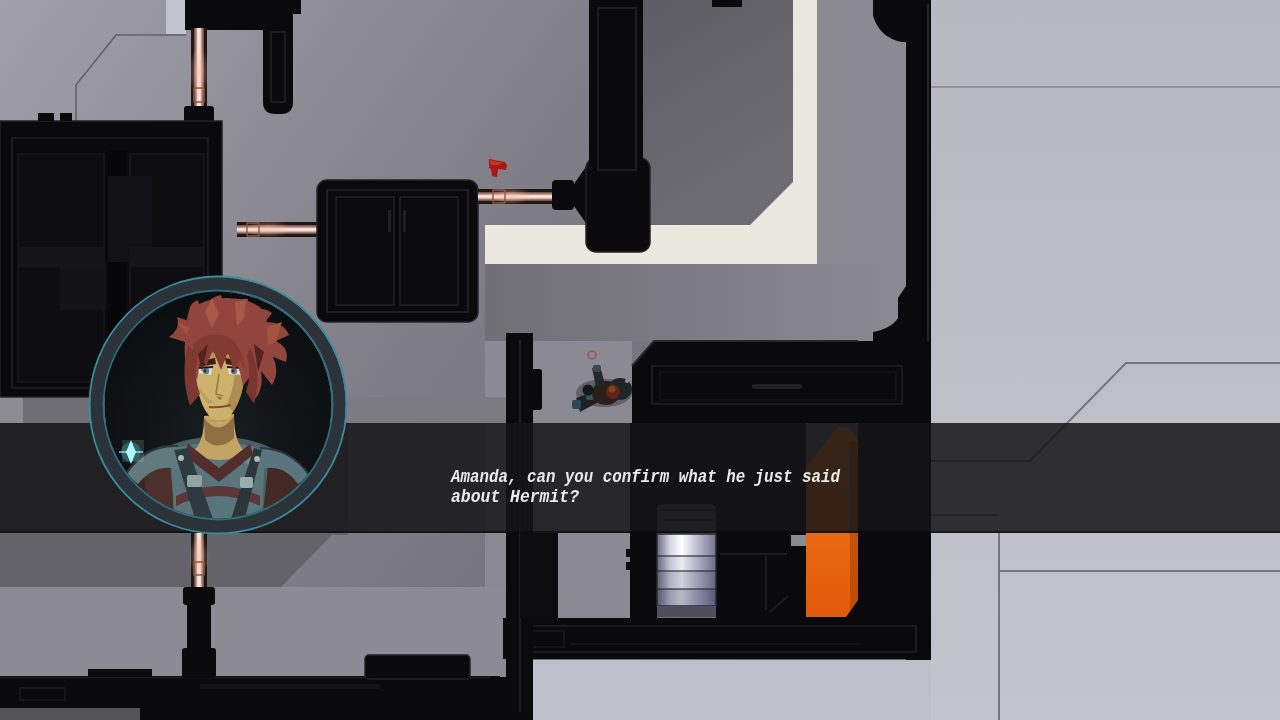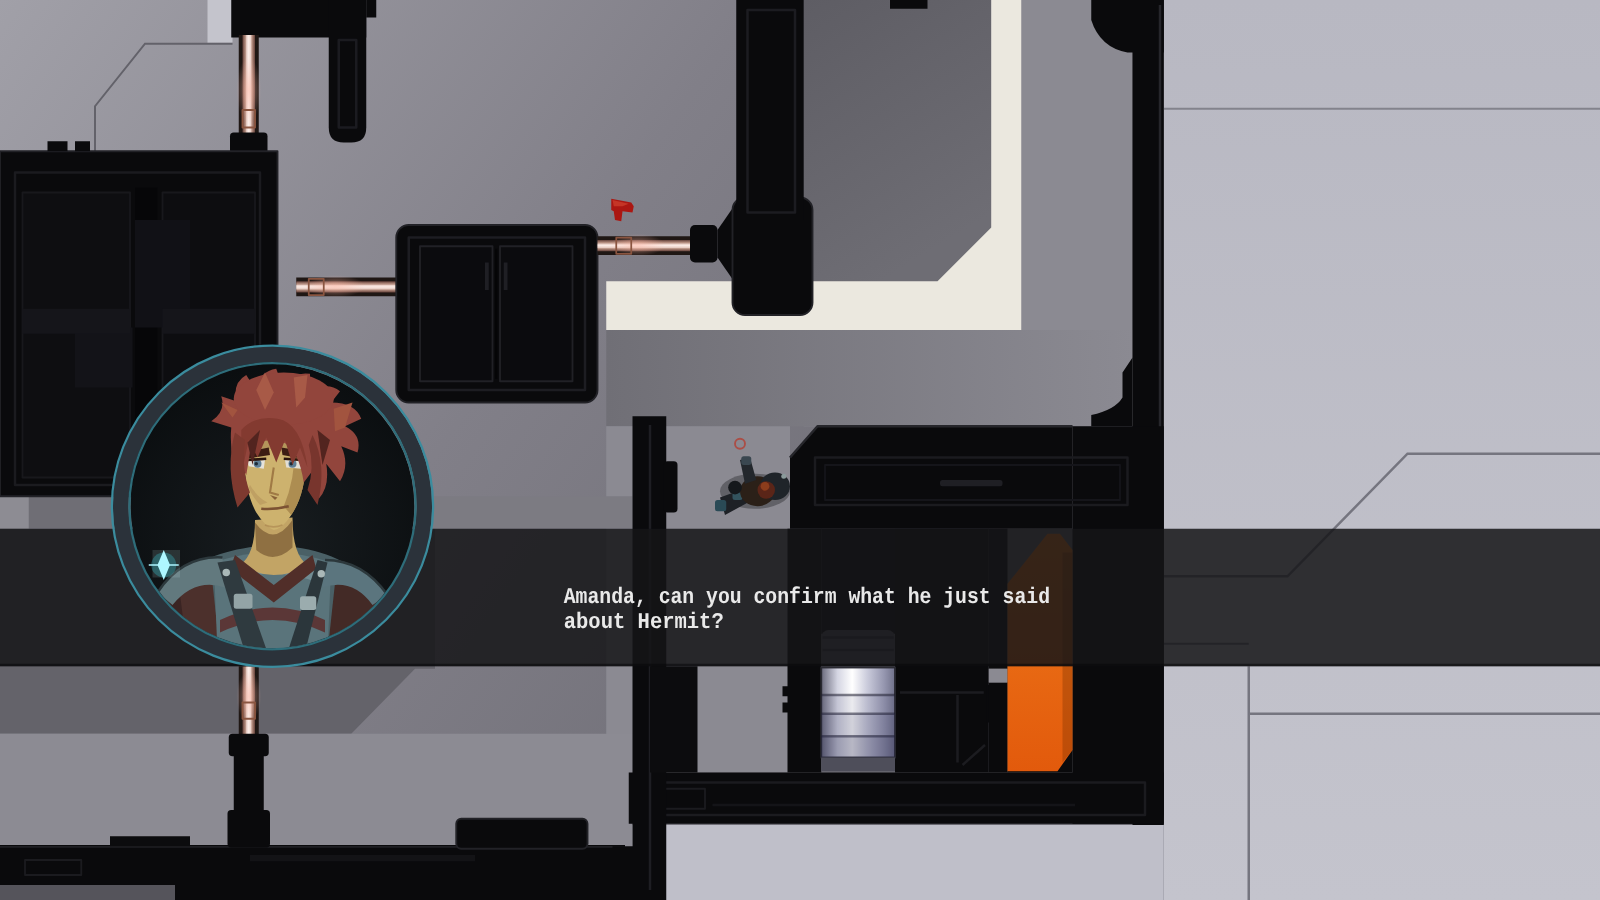--- a/index.html
+++ b/index.html
@@ -1,16 +1,16 @@
 <!DOCTYPE html>
 <html><head>
 <meta charset="utf-8">
 <style>
   html,body{margin:0;padding:0;background:#000;}
-  #stage{position:relative;width:1280px;height:720px;overflow:hidden;font-family:"Liberation Sans",sans-serif;}
+  #stage{position:relative;width:1280px;height:720px;overflow:hidden;font-family:"Liberation Sans",sans-serif;font-style:italic;}
   svg{display:block;}
 </style>
 </head>
 <body>
 <div id="stage">
 <svg width="1280" height="720" viewBox="0 0 1280 720">
 <defs>
   <linearGradient id="floorGrad" x1="0" y1="0" x2="1" y2="0.55">
     <stop offset="0" stop-color="#a1a0a8"></stop>
     <stop offset="0.5" stop-color="#817f88"></stop>

